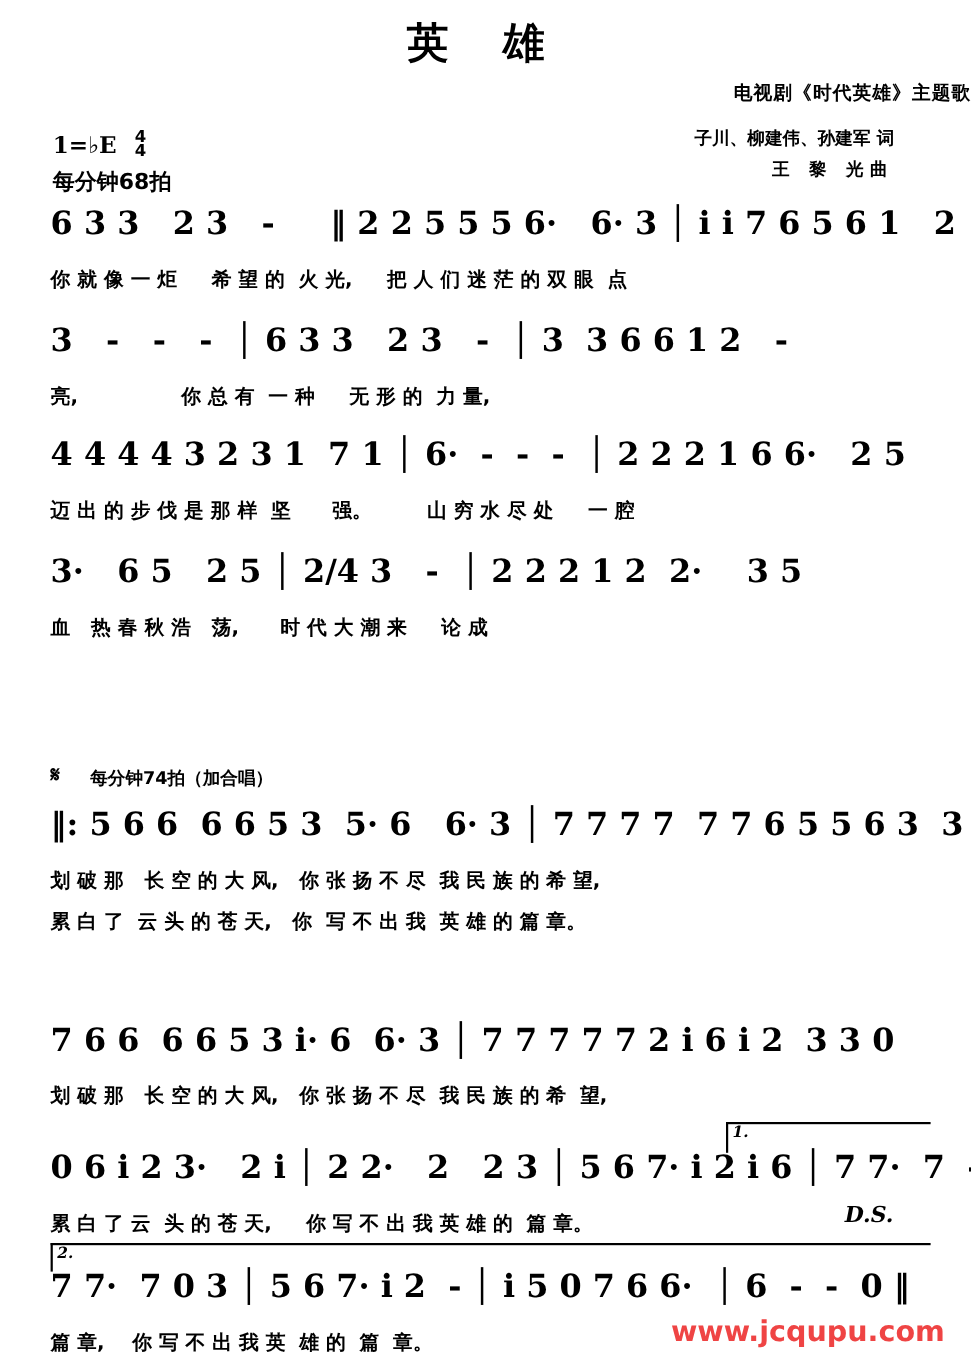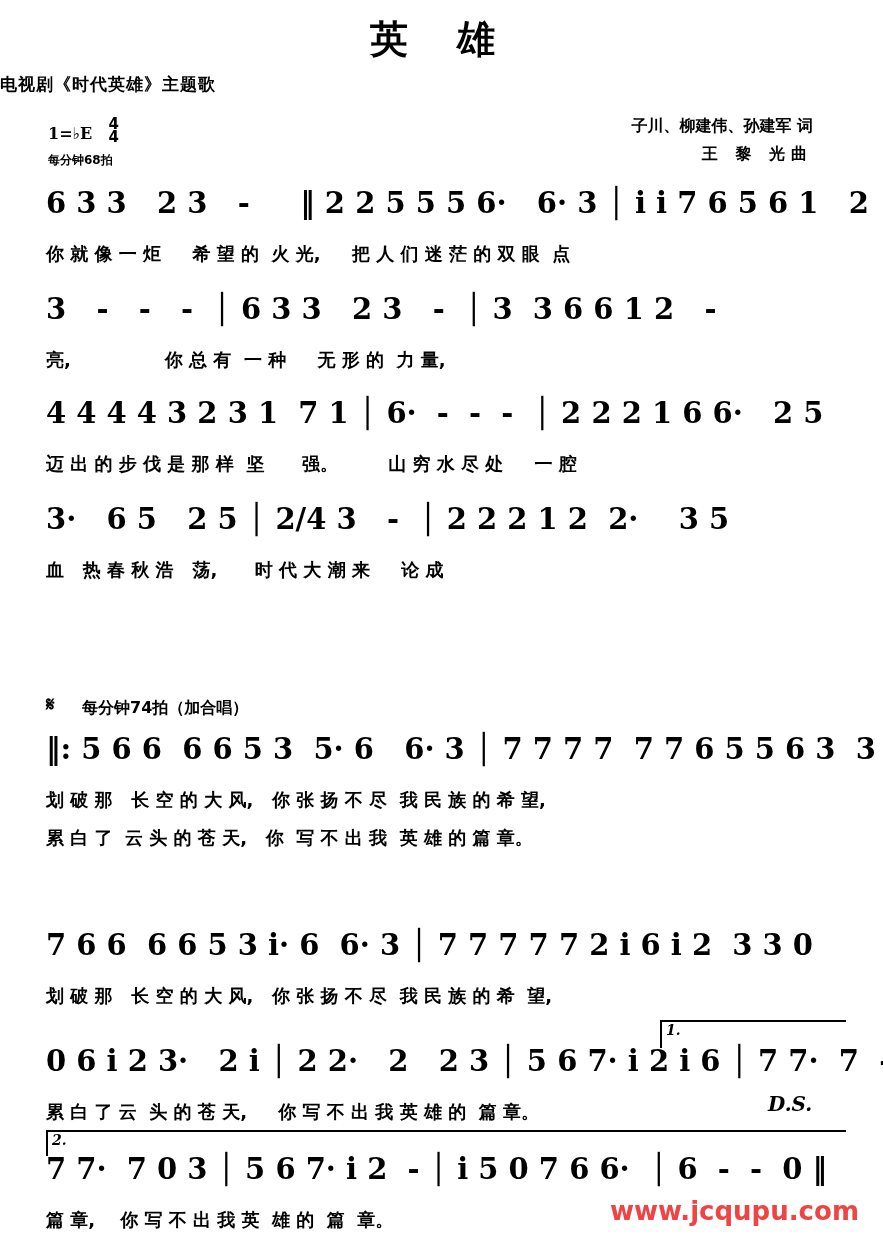--- a/index.html
+++ b/index.html
@@ -18,21 +18,21 @@
   }
   .title {
     text-align: center;
     font-size: 38px;
     font-weight: bold;
     letter-spacing: 18px;
     padding-top: 14px;
     font-family: "DejaVu Serif", "Liberation Serif", serif;
   }
   .subtitle {
-    text-align: left;
+    text-align: right;
     font-size: 17px;
     font-weight: bold;
     margin-top: 8px;
     letter-spacing: 1px;
   }
   .credits {
     position: absolute;
     right: 70px;
     top: 112px;
     font-size: 16px;
@@ -44,37 +44,37 @@
     letter-spacing: 6px;
   }
   .keyblock {
     position: absolute;
     left: 48px;
     top: 118px;
     font-size: 18px;
     font-weight: bold;
   }
   .keyblock .key {
-    font-size: 16px;
+    font-size: 21px;
     font-family: "DejaVu Serif", "Liberation Serif", serif;
   }
   .keyblock .meter {
     display: inline-block;
     font-size: 15px;
     line-height: 13px;
     text-align: center;
     vertical-align: -3px;
     margin-left: 10px;
     font-weight: bold;
   }
   .keyblock .meter .num { display: block; }
   .keyblock .meter .den { display: block; }
   .keyblock .tempo {
     margin-top: 8px;
-    font-size: 12px;
+    font-size: 20px;
     font-weight: bold;
   }
   .staff {
     position: absolute;
     left: 46px;
     right: 54px;
     height: 92px;
   }
   .notes {
     position: relative;

